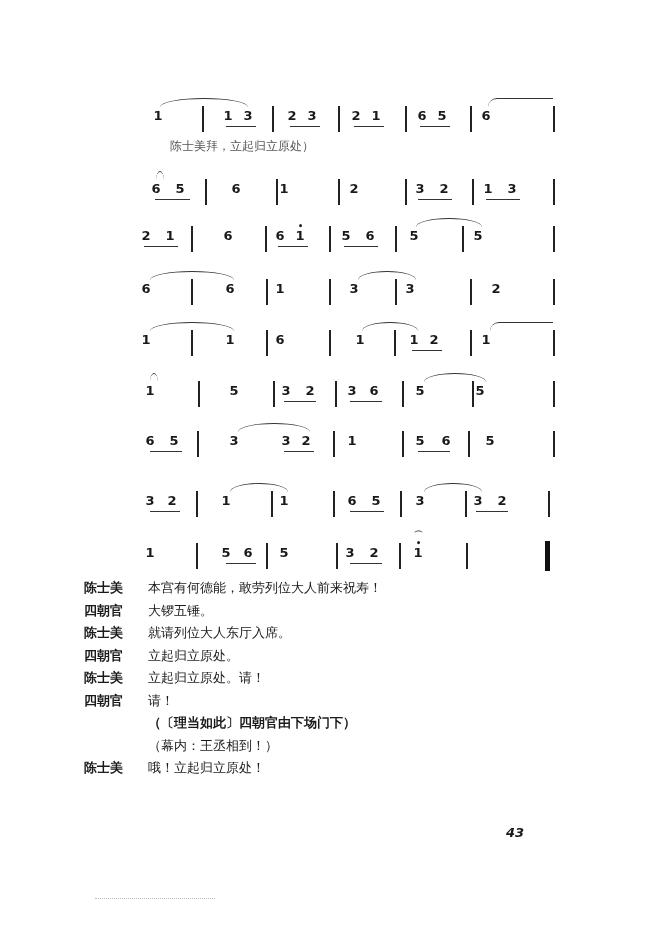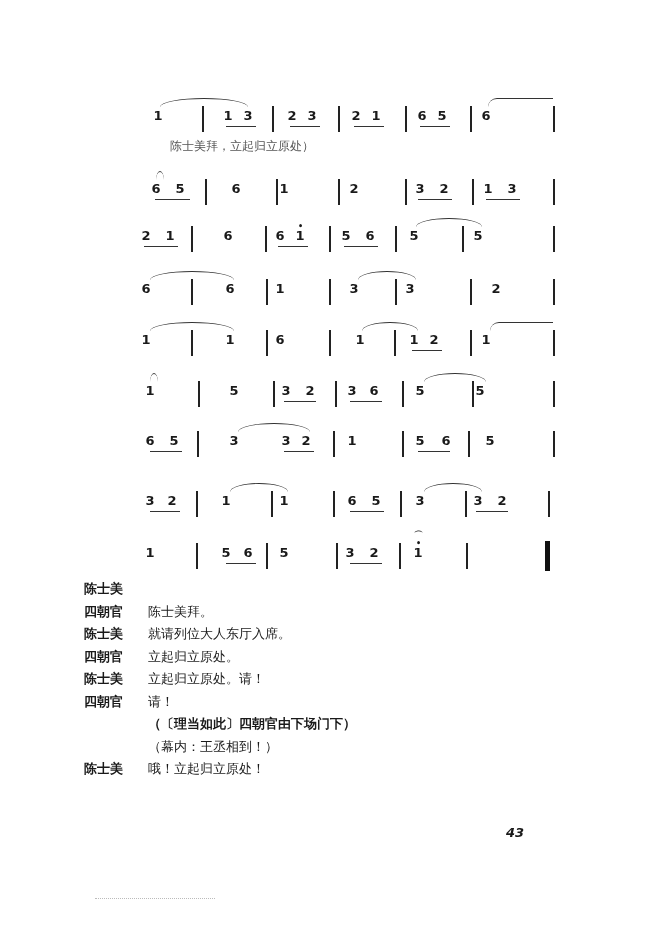--- a/index.html
+++ b/index.html
@@ -19,21 +19,21 @@
   .note .fermata { position: absolute; left: 2px; top: -9px; font-size: 9px; line-height: 9px; }
   .ul { position: absolute; height: 1px; background: #333; top: 20px; }
   .slur {
     position: absolute; height: 8px; border-top: 1.5px solid #333; border-radius: 50% 50% 0 0 / 100% 100% 0 0;
   }
   .slur.open-right { border-radius: 10px 0 0 0; border-right: none; }
   .direction {
     position: absolute; left: 170px; top: 138px; font-family: "DejaVu Serif", serif; font-size: 12px; color: #555;
   }
   .dialogue { position: absolute; left: 84px; top: 578px; width: 480px; }
-  .dl-row { position: relative; height: 22.5px; font-family: Liberation Serif, serif; font-size: 13px; line-height: 22px; }
+  .dl-row { position: relative; height: 22.5px; font-family: Liberation Mono, monospace; font-size: 13px; line-height: 22px; }
   .dl-role { position: absolute; left: 0; width: 60px; font-weight: bold; }
   .dl-text { position: absolute; left: 64px; white-space: nowrap; }
   .dl-text.stage { font-weight: bold; }
   .page-num {
     position: absolute; left: 506px; top: 825px; font-family: "DejaVu Sans", sans-serif;
     font-weight: bold; font-style: italic; font-size: 13px;
   }
   .wm-cn {
     position: absolute; left: 478px; top: 848px; font-family: "DejaVu Sans", sans-serif;
     font-size: 34px; font-weight: bold; color: #666; letter-spacing: 4px;
@@ -229,24 +229,25 @@
         <div class="ul" style="left: 226px; width: 30px;"></div>
         <div class="ul" style="left: 350px; width: 32px;"></div>
       </div>
     </div>
 
   <div class="direction">陈士美拜，立起归立原处）</div>
 
   <div class="dialogue">
     <div class="dl-row">
       <span class="dl-role">陈士美</span>
+      <span class="dl-text">本宫有何德能，敢劳列位大人前来祝寿！</span>
     </div>
     <div class="dl-row">
       <span class="dl-role">四朝官</span>
-      <span class="dl-text">陈士美拜。</span>
+      <span class="dl-text">大锣五锤。</span>
     </div>
     <div class="dl-row">
       <span class="dl-role">陈士美</span>
       <span class="dl-text">就请列位大人东厅入席。</span>
     </div>
     <div class="dl-row">
       <span class="dl-role">四朝官</span>
       <span class="dl-text">立起归立原处。</span>
     </div>
     <div class="dl-row">

